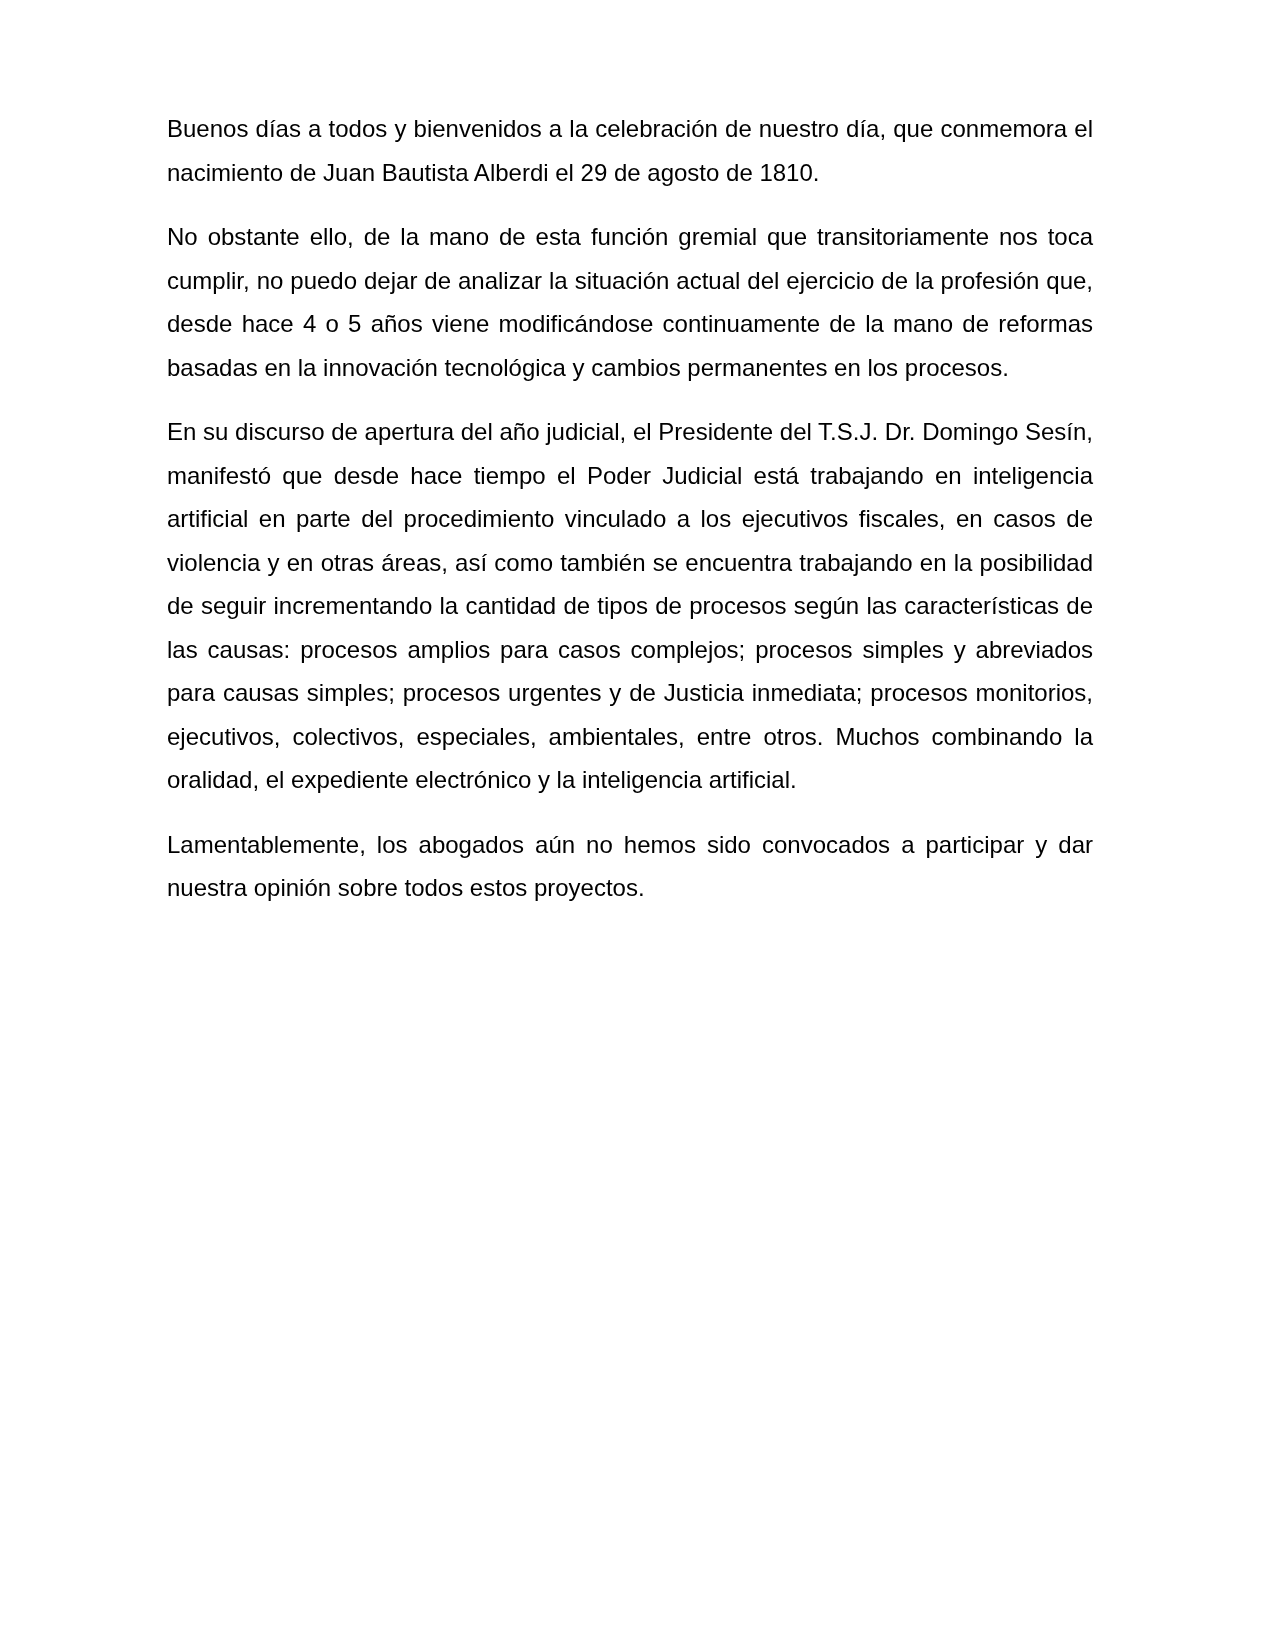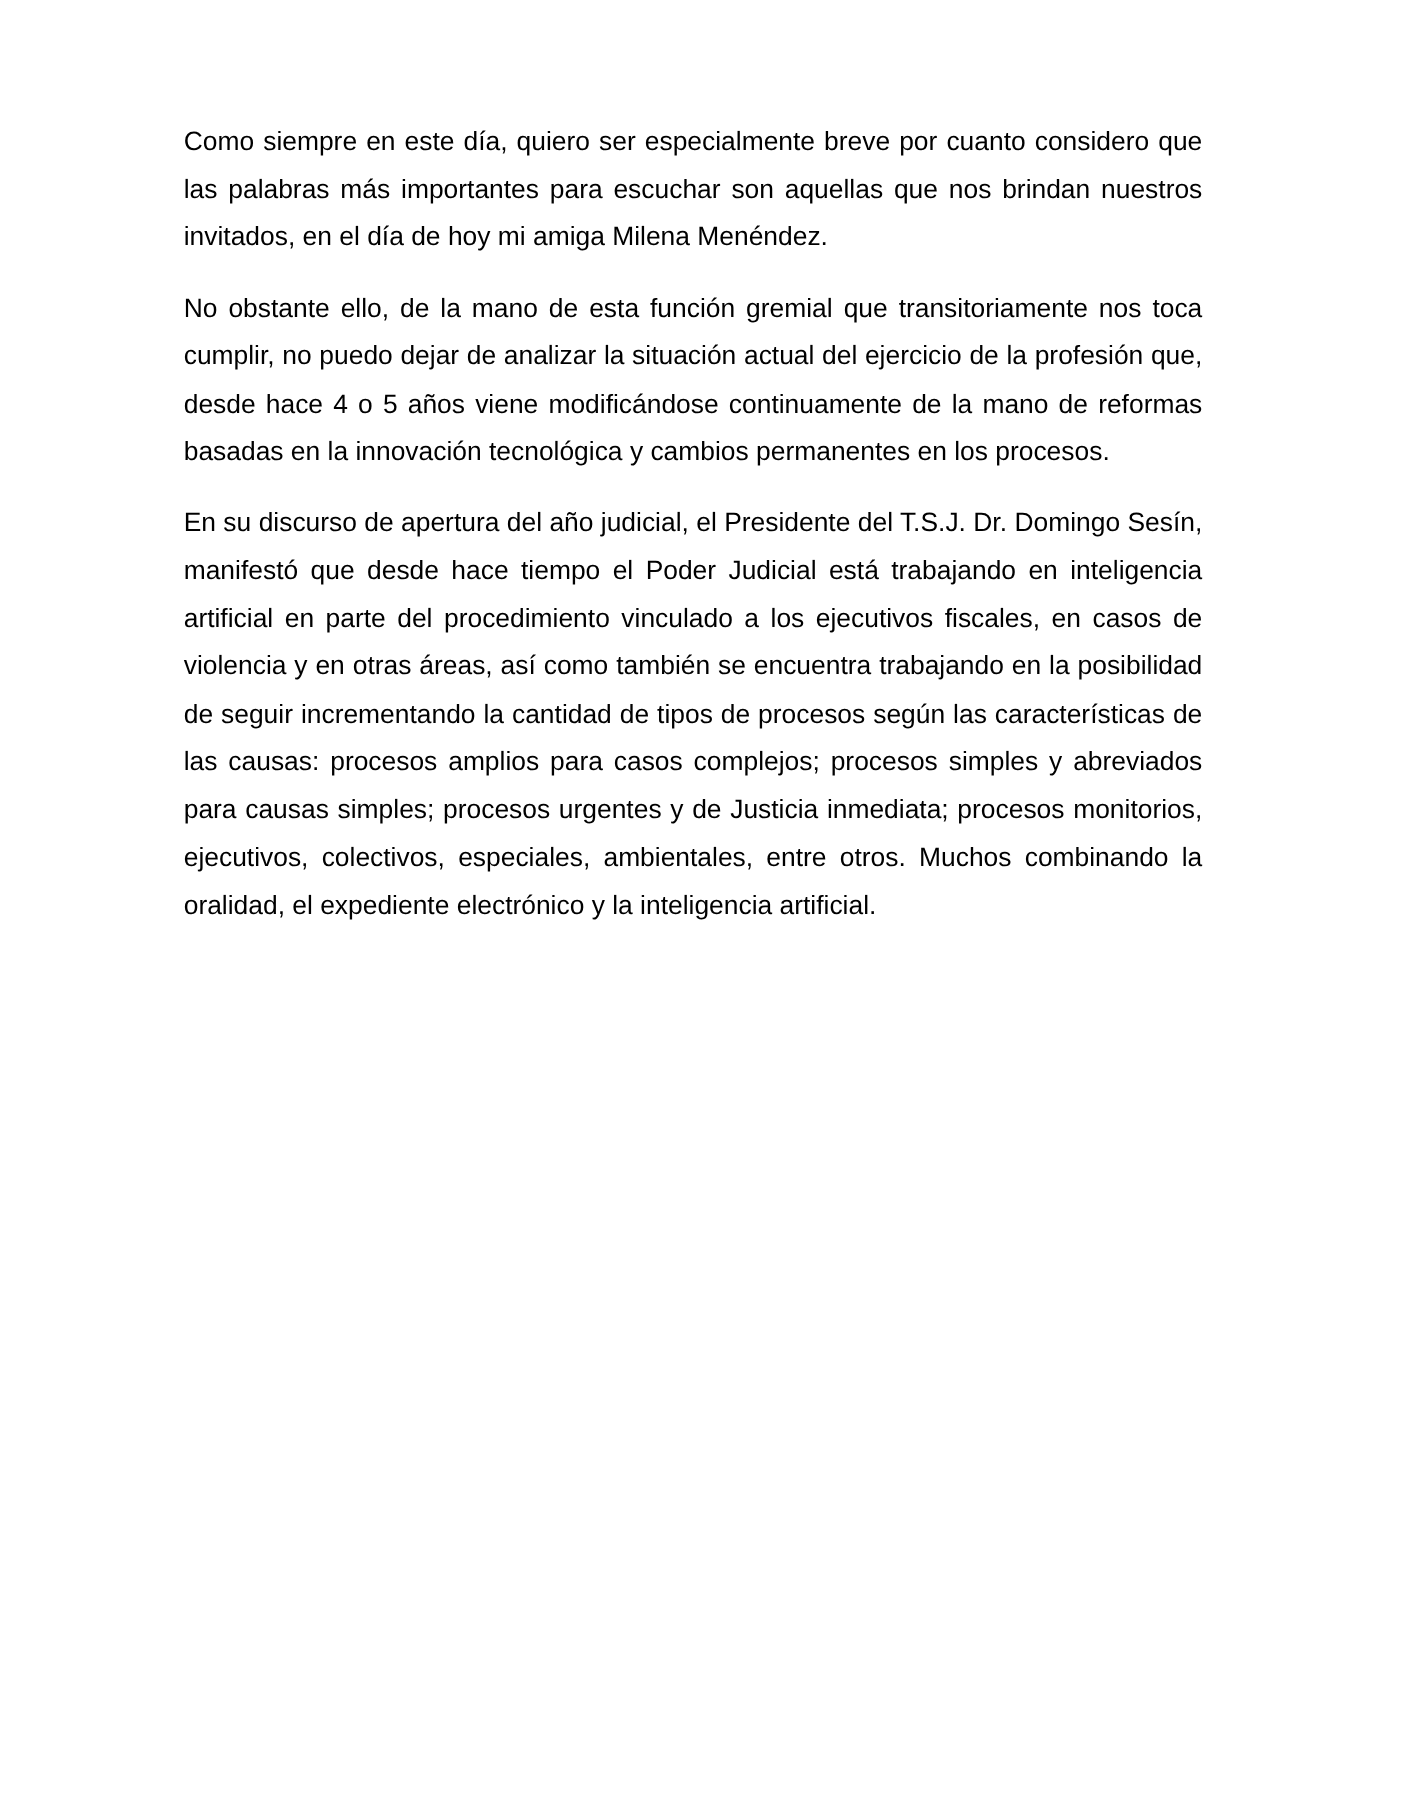--- a/index.html
+++ b/index.html
@@ -29,17 +29,18 @@
     text-align: justify;
     margin: 0 0 21px 0;
     padding: 0;
   }
 </style>
 </head>
 <body>
 
 <div class="doc-page">
   <div class="doc-content">
-    <p>Como siempre en este día, quiero ser especialmente breve por cuanto considero que las palabras más importantes para escuchar son aquellas que nos brindan nuestros invitados, en el día de hoy mi amiga Milena Menéndez.</p>
+    <p>Buenos días a todos y bienvenidos a la celebración de nuestro día, que conmemora el nacimiento de Juan Bautista Alberdi el 29 de agosto de 1810.</p>
     <p>No obstante ello, de la mano de esta función gremial que transitoriamente nos toca cumplir, no puedo dejar de analizar la situación actual del ejercicio de la profesión que, desde hace 4 o 5 años viene modificándose continuamente de la mano de reformas basadas en la innovación tecnológica y cambios permanentes en los procesos.</p>
     <p>En su discurso de apertura del año judicial, el Presidente del T.S.J. Dr. Domingo Sesín, manifestó que desde hace tiempo el Poder Judicial está trabajando en inteligencia artificial en parte del procedimiento vinculado a los ejecutivos fiscales, en casos de violencia y en otras áreas, así como también se encuentra trabajando en la posibilidad de seguir incrementando la cantidad de tipos de procesos según las características de las causas: procesos amplios para casos complejos; procesos simples y abreviados para causas simples; procesos urgentes y de Justicia inmediata; procesos monitorios, ejecutivos, colectivos, especiales, ambientales, entre otros. Muchos combinando la oralidad, el expediente electrónico y la inteligencia artificial.</p>
+    <p>Lamentablemente, los abogados aún no hemos sido convocados a participar y dar nuestra opinión sobre todos estos proyectos.</p>
   </div>
 </div>
 
 </body></html>

